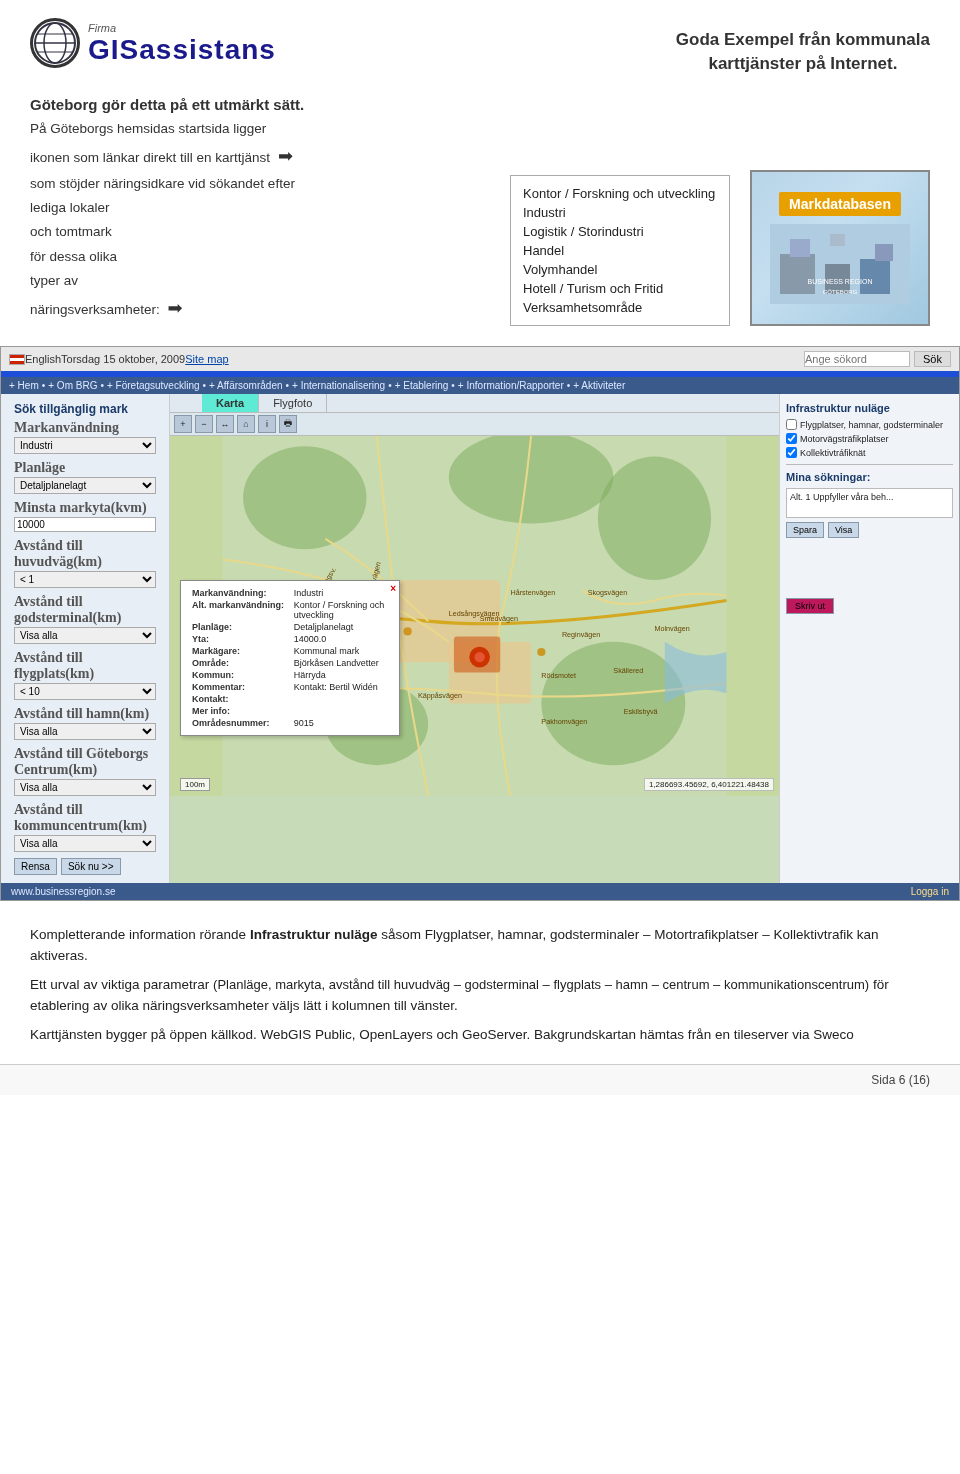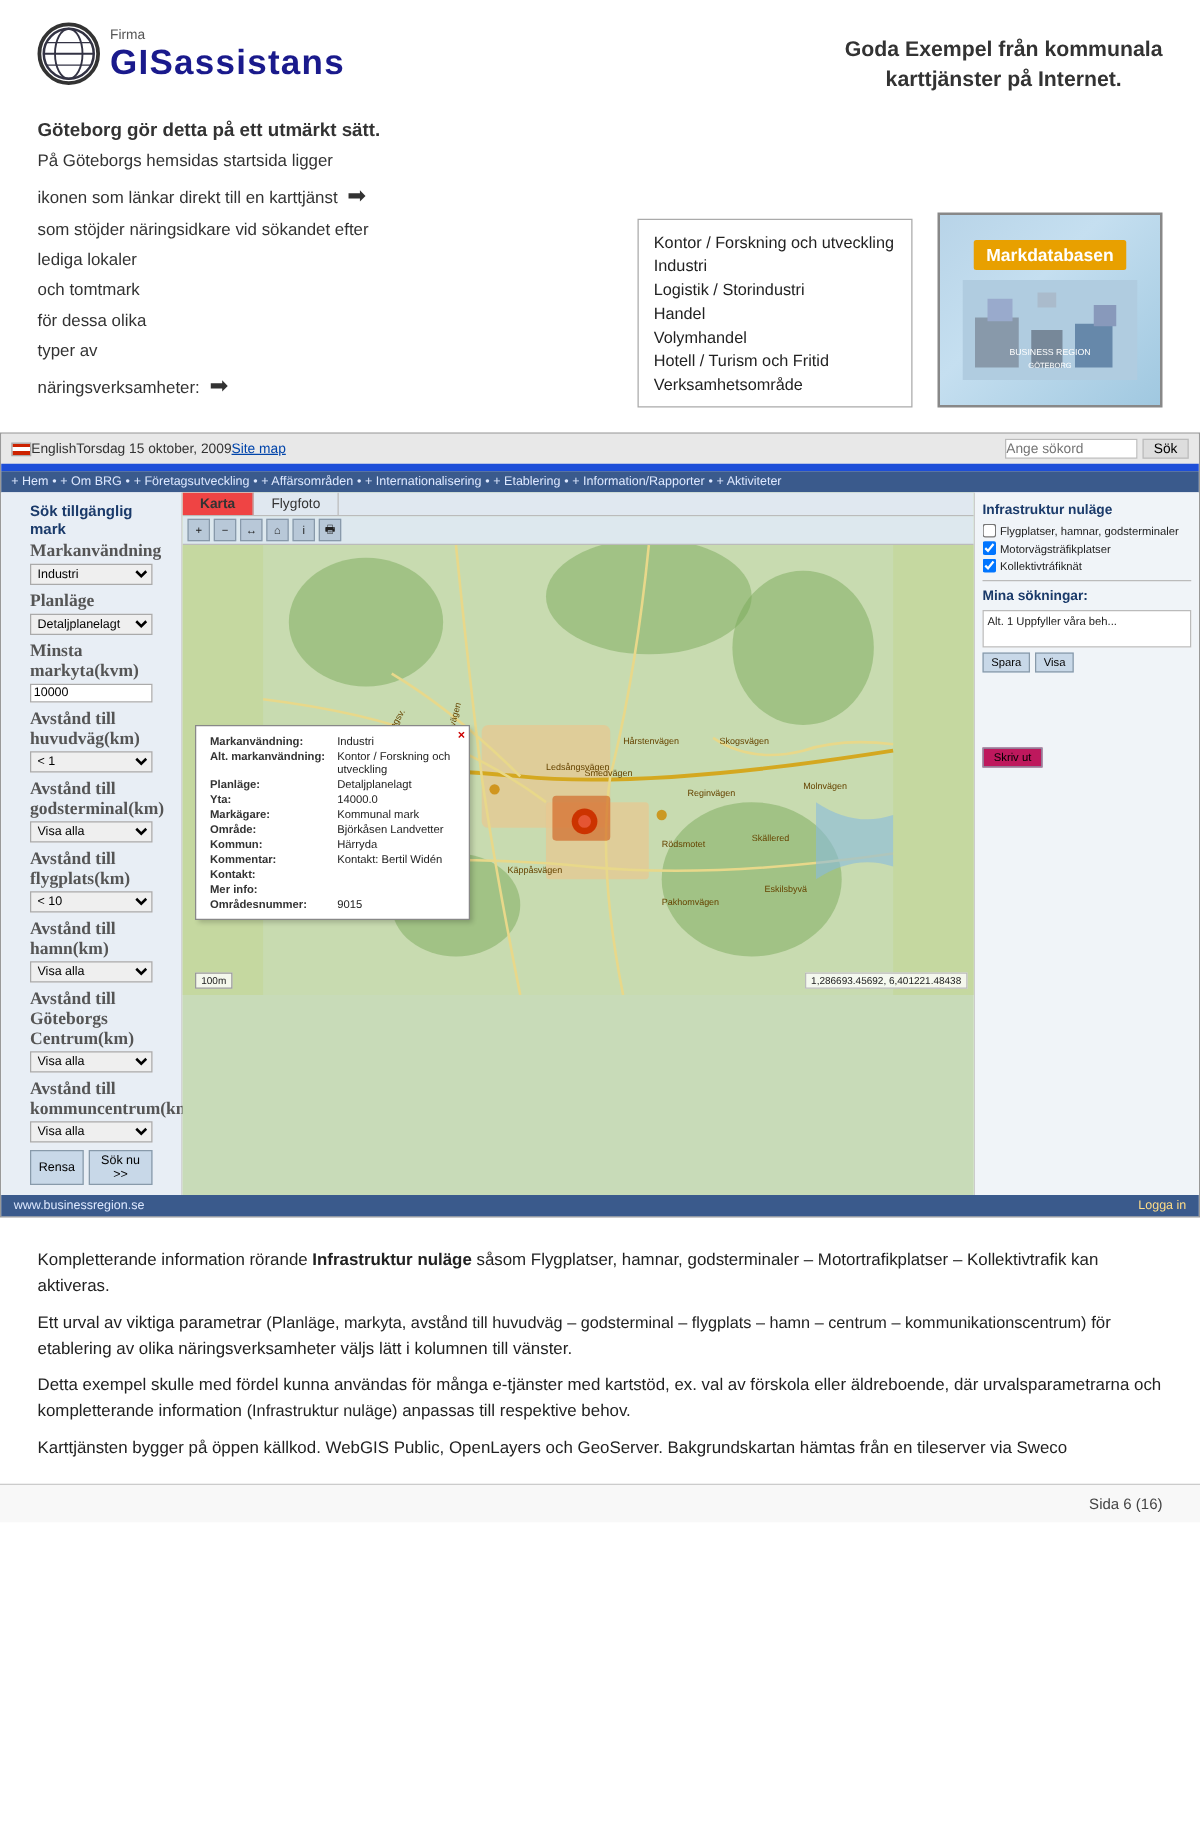--- a/index.html
+++ b/index.html
@@ -28,20 +28,21 @@
       border: 3px solid #333;
       border-radius: 50%;
       display: flex; align-items: center; justify-content: center;
       font-size: 22px;
       color: #444;
       margin-bottom: 2px;
     }
     .logo-text-firma {
       font-size: 11px;
       color: #555;
+      font-style: italic;
     }
     .logo-text-gis {
       font-size: 28px;
       font-weight: bold;
       color: #1a1a8c;
       letter-spacing: 1px;
     }
     .header-title {
       text-align: center;
       font-size: 17px;
@@ -184,24 +185,24 @@
     .nav-sep { color: #88aacc; margin: 0 1px; }
 
     
     .iface-main {
       display: flex;
       background: #fff;
     }
 
     
     .iface-sidebar {
-      width: 145px;
+      width: 169px;
       background: #e8eef5;
       border-right: 1px solid #ccc;
-      padding: 8px 23px;
+      padding: 8px 13px;
       font-size: 10px;
       flex-shrink: 0;
     }
     .sidebar-section-title {
       font-size: 12px;
       font-weight: bold;
       color: #1a3a6a;
       margin-bottom: 4px;
     }
     .sidebar-field {
@@ -256,22 +257,23 @@
       border-bottom: 1px solid #bbb;
     }
     .map-tab {
       padding: 3px 14px;
       font-size: 11px;
       cursor: pointer;
       border-right: 1px solid #bbb;
       color: #333;
     }
     .map-tab.active {
-      background: #ef4444;
-      font-weight: bold;
+      background: #5eead4;
+      font-weight: bold;
+      margin-left: 32px;
     }
 
     
     .map-toolbar {
       background: #dde8ee;
       border-bottom: 1px solid #bbb;
       padding: 2px 4px;
       display: flex;
       gap: 3px;
       align-items: center;
@@ -800,22 +802,19 @@
 </div>
 
 <div class="text-content">
   <p>
     Kompletterande information rörande <span class="text-bold">Infrastruktur nuläge</span> såsom Flygplatser, hamnar, godsterminaler – Motortrafikplatser – Kollektivtrafik kan aktiveras.
   </p>
   <p>
     Ett urval av viktiga parametrar <span class="text-small">(Planläge, markyta, avstånd till huvudväg – godsterminal – flygplats – hamn – centrum – kommunikationscentrum)</span> för etablering av olika näringsverksamheter väljs lätt i kolumnen till vänster.
   </p>
   <p>
-    Detta exempel skulle med fördel kunna användas för många e-tjänster med kartstöd, ex. val av förskola eller äldreboende, där urvalsparametrarna och kompletterande information <span class="text-small">(Infrastruktur nuläge)</span> anpassas till respektive behov.
-  </p>
-  <p>
     Karttjänsten bygger på öppen källkod. WebGIS Public, OpenLayers och GeoServer. Bakgrundskartan hämtas från en tileserver via Sweco
   </p>
 </div>
 
 <div class="page-footer">
   <span>Sida 6 (16)</span>
 </div>
 
 </body></html>

